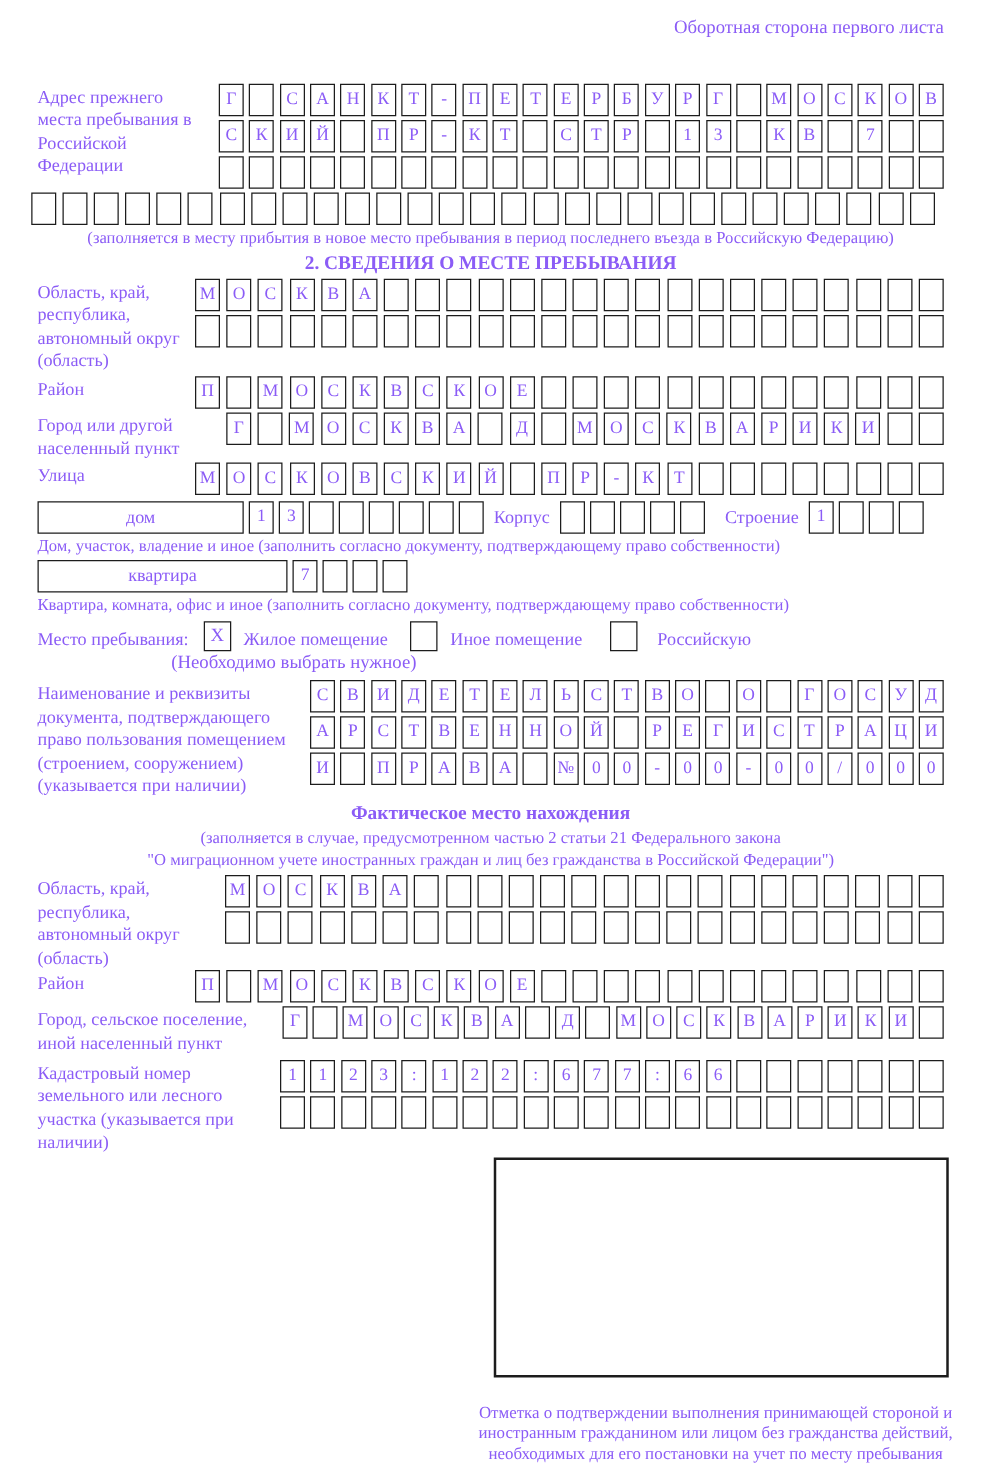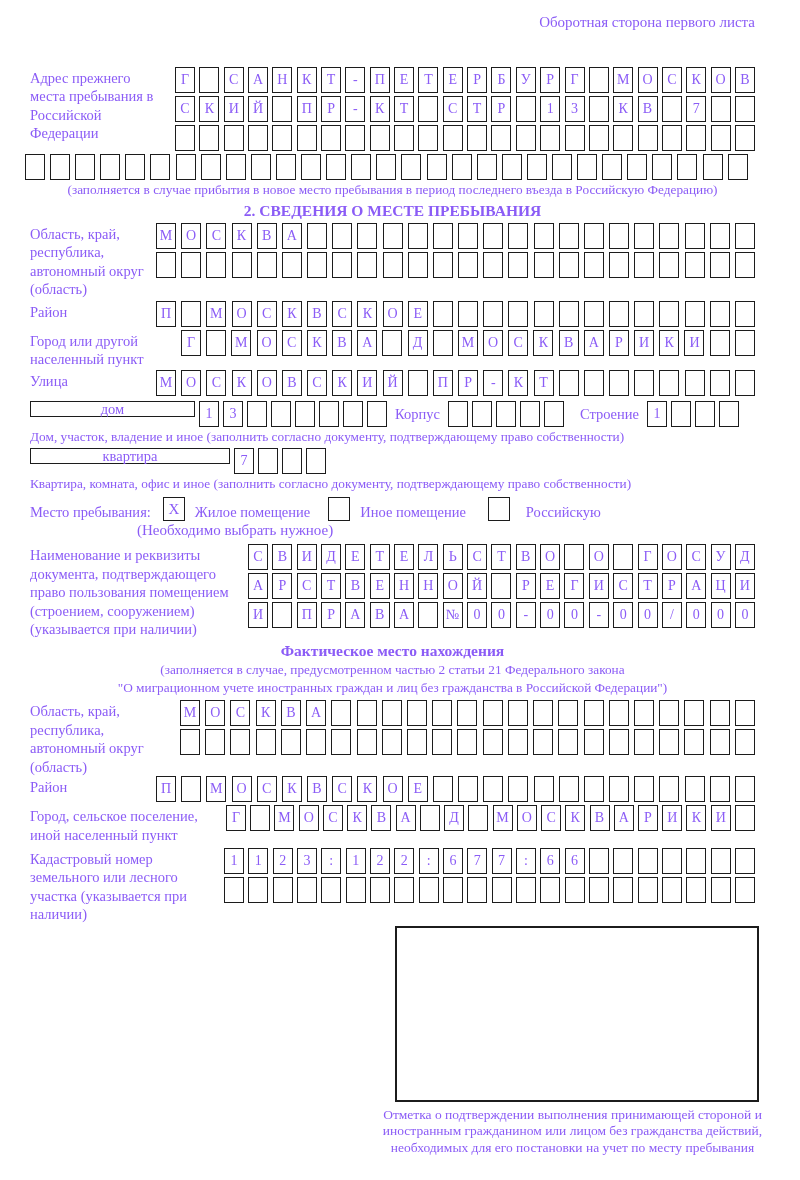--- a/index.html
+++ b/index.html
@@ -21,36 +21,36 @@
     font-size:14px;line-height:1;
   }
   .fullrow{margin-left:-5px;width:723px;margin-top:3px;}
   .caption{font-size:13.3px;margin-top:2px;}
   .caption.center{text-align:center;}
   .sec-title{text-align:center;font-weight:bold;font-size:15.5px;margin-top:4px;}
   .w126{width:126px;} .w145{width:145px;} .w151{width:151px;}
   .w150{width:150px;} .w196{width:196px;} .w194{width:194px;} .w218{width:218px;}
   .mt2{margin-top:2px;} .mt3{margin-top:3px;} .mt4{margin-top:4px;} .mt5{margin-top:5px;}
   .namebox{
-    box-sizing:border-box;border:1.7px solid #1c1c1c;height:16px;
+    box-sizing:border-box;border:1.7px solid #1c1c1c;height:26px;
     display:inline-flex;align-items:center;justify-content:center;
     font-size:14.5px;flex-shrink:0;background:#fff;
   }
   .dom-box{width:165px;} .kv-box{width:200px;}
   .inline-cells{display:flex;gap:4px;margin-left:4px;}
   .inline-label{font-size:14.5px;margin:0 8px;align-self:center;}
   .check-row{display:flex;align-items:flex-end;font-size:14.5px;margin-top:5px;}
   .checkbox{
     box-sizing:border-box;width:22px;height:24px;border:1.7px solid #1c1c1c;
     display:inline-flex;align-items:center;justify-content:center;
     font-size:15px;margin:0 10px 0 12px;flex-shrink:0;background:#fff;
   }
   .choose-note{font-size:15px;margin-left:107px;margin-top:1px;}
   .stamp-box{margin-left:365px;width:360px;height:172px;border:2px solid #1c1c1c;margin-top:2px;background:#fff;}
-  .stamp-caption{margin-left:330px;width:425px;text-align:center;font-size:13.5px;line-height:1.25;margin-top:5px;}
+  .stamp-caption{margin-left:330px;width:425px;text-align:center;font-size:13.5px;line-height:1.25;margin-top:20px;}
 </style>
 </head>
 <body>
 
 <div class="page">
 
   <div class="page-note">Оборотная сторона первого листа</div>
 
   <div class="form-row" style="margin-top:36px;">
     <div class="label w145">Адрес прежнего места пребывания в Российской Федерации</div>
@@ -159,21 +159,21 @@
       <span class="cell"></span>
       <span class="cell"></span>
       <span class="cell"></span>
       <span class="cell"></span>
       <span class="cell"></span>
       <span class="cell"></span>
       <span class="cell"></span>
       <span class="cell"></span>
       <span class="cell"></span>
     </div>
-  <div class="caption center">(заполняется в случае прибытия в новое место пребывания в период последнего въезда в Российскую Федерацию)</div>
+  <div class="caption center">(заполняется в месту прибытия в новое место пребывания в период последнего въезда в Российскую Федерацию)</div>
 
   <div class="sec-title">2. СВЕДЕНИЯ О МЕСТЕ ПРЕБЫВАНИЯ</div>
 
   <div class="form-row mt3">
     <div class="label w126">Область, край, республика, автономный округ (область)</div>
     <div class="stack">
       <div class="cells">
           <span class="cell">М</span>
           <span class="cell">О</span>
           <span class="cell">С</span>

